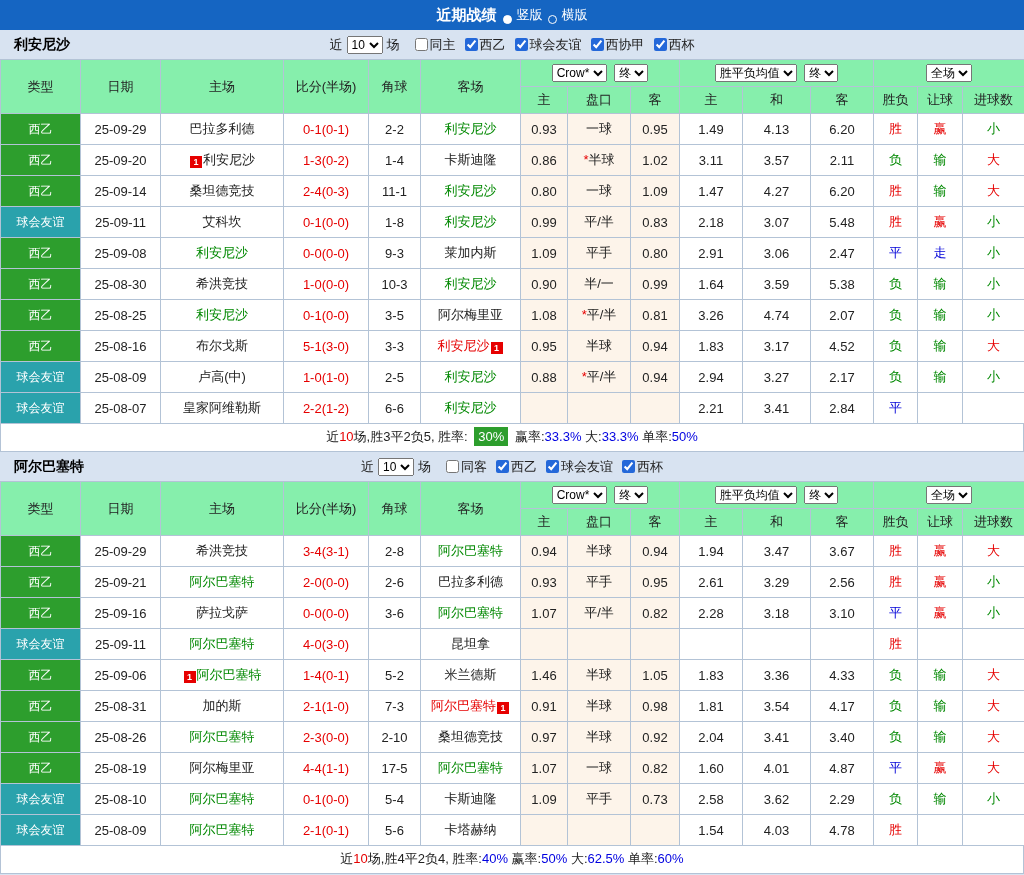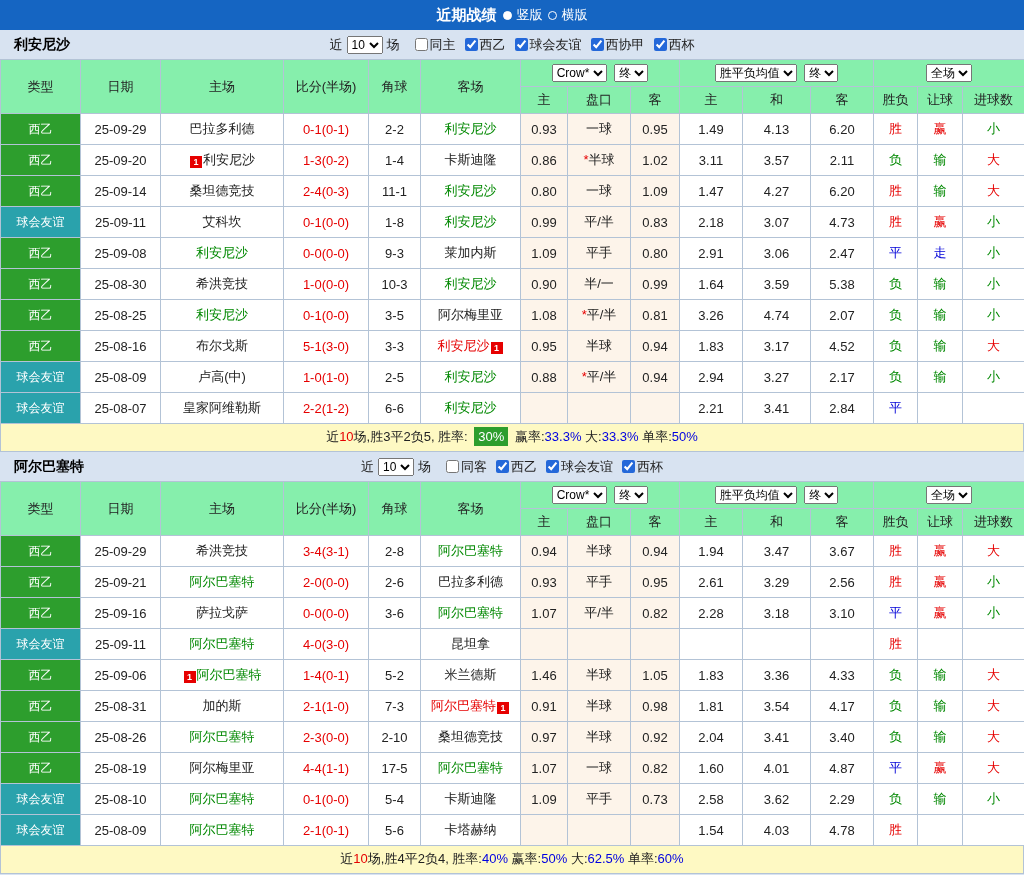--- a/index.html
+++ b/index.html
@@ -1,21 +1,21 @@
 <!DOCTYPE html>
 <html><head>
 <meta charset="utf-8">
 <style>
   *{box-sizing:border-box;margin:0;padding:0}
   html,body{width:1024px}
   body{background:#d8e3f1;font-family:"Liberation Sans","DejaVu Sans",sans-serif;font-size:13px;color:#222}
   
   .topbar{height:30px;background:#1565c2;color:#fff;display:flex;align-items:center;justify-content:center;gap:6px}
   .topbar .title{font-weight:bold;font-size:15px}
-  .radio-group{display:inline-flex;align-items:center;gap:5px;font-size:13px}
+  .radio-group{display:inline-flex;align-items:flex-end;gap:5px;font-size:13px}
   .radio{width:9px;height:9px;border:1px solid #fff;border-radius:50%;display:inline-block}
   .radio.filled{background:#fff}
   
   .filter-row{position:relative;height:29px;display:flex;align-items:center;justify-content:center;font-size:13px}
   .team-title{position:absolute;left:14px;font-weight:bold;font-size:14px;color:#000}
   .filter-row select{margin:0 4px;font-size:12px}
   .checks{display:inline-flex;align-items:flex-start;margin-left:6px}
   .chk{display:inline-flex;align-items:center;margin-left:9px;cursor:pointer}
   .chk input{width:13px;height:13px;margin-right:2px;accent-color:#2468d9}
   
@@ -25,21 +25,21 @@
   thead select{font-size:12px;margin:0 2px}
   tbody td{height:31px;font-size:13px}
   td.type{color:#fff;font-size:12px}
   td.type.green{background:#2d9e2d}
   td.type.teal{background:#2aa2ac}
   td.score{color:#e60000}
   td.odds{background:#fdf4ea}
   .badge{display:inline-block;background:#e60000;color:#fff;font-size:9px;font-weight:bold;width:12px;height:12px;line-height:12px;text-align:center;margin:0 1px;vertical-align:-1px}
   .c-red{color:#e60000}.c-green{color:#008800}.c-blue{color:#0000d8}.c-black{color:#222}
   
-  .summary{width:1024px;height:28px;line-height:26px;background:#fef9c3;border:1px solid #b3c3d6;border-top:none;text-align:center;font-size:13px}
+  .summary{width:1024px;height:28px;line-height:26px;background:#ffffff;border:1px solid #b3c3d6;border-top:none;text-align:center;font-size:13px}
   .sum{white-space:pre}
   .sum-red{color:#e60000}
   .sum-blue{color:#0000e0}
   .sum-highlight{background:#2d9e2d;color:#fff;padding:2px 4px;margin:0 3px}
 </style>
 </head>
 <body>
 
 <header class="topbar">
   <span class="title">近期战绩</span>
@@ -187,21 +187,21 @@
           <td class="date">25-09-11</td>
           <td class="team"><span class="c-black">艾科坎</span></td>
           <td class="score">0-1(0-0)</td>
           <td class="corner">1-8</td>
           <td class="team"><span class="c-green">利安尼沙</span></td>
           <td class="odds">0.99</td>
           <td class="odds">平/半</td>
           <td class="odds">0.83</td>
           <td class="mean">2.18</td>
           <td class="mean">3.07</td>
-          <td class="mean">4.73</td>
+          <td class="mean">5.48</td>
           <td class="c-red">胜</td>
           <td class="c-red">赢</td>
           <td class="c-green">小</td>
         </tr>
         <tr>
           <td class="type green">西乙</td>
           <td class="date">25-09-08</td>
           <td class="team"><span class="c-green">利安尼沙</span></td>
           <td class="score">0-0(0-0)</td>
           <td class="corner">9-3</td>

